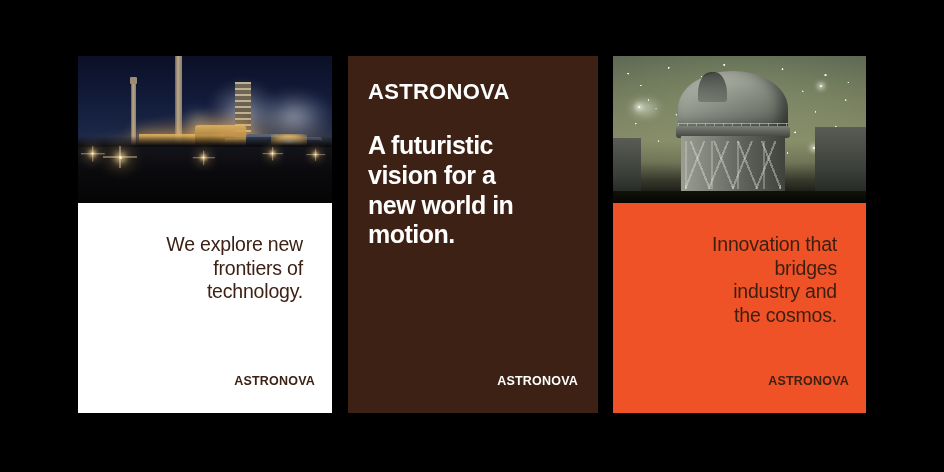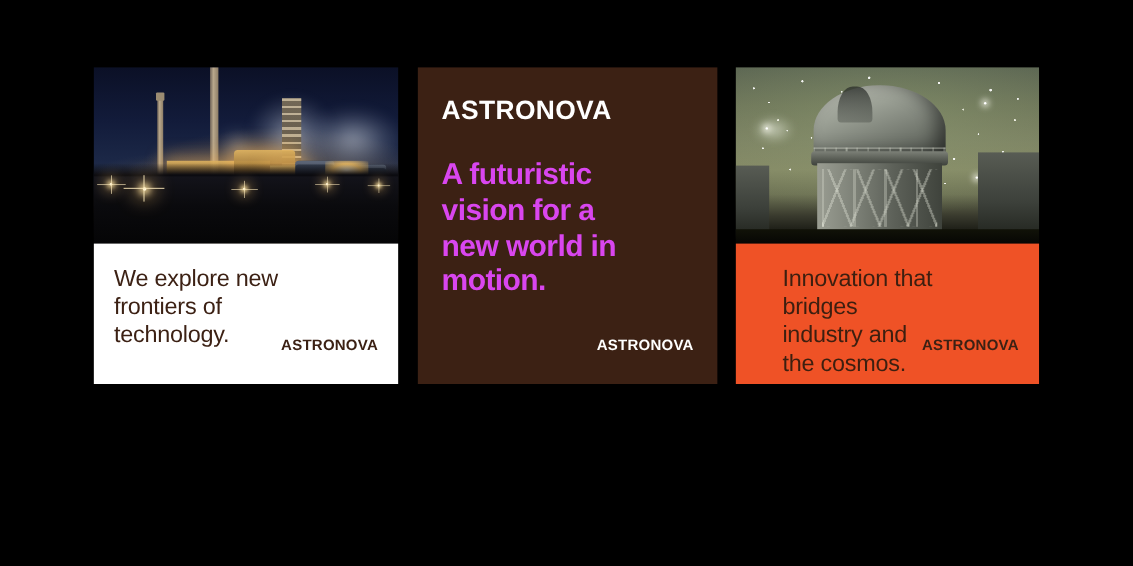--- a/index.html
+++ b/index.html
@@ -19,21 +19,21 @@
     position: absolute;
     left: 0; top: 0;
     width: 944px;
     height: 472px;
     background: #000000;
   }
 
   .card {
     position: absolute;
     top: 56px;
-    height: 264px;
+    height: 357px;
     overflow: hidden;
     display: flex;
     flex-direction: column;
   }
 
   
   #card-1 { left: 78px;  width: 254px; }
   #card-2 { left: 348px; width: 250px; }
   #card-3 { left: 613px; width: 253px; }
 
@@ -312,45 +312,46 @@
 
   .card-full {
     background: #3c2114;
     padding: 25px 20px 0 20px;
     box-sizing: border-box;
     flex: 1 1 auto;
     position: relative;
   }
 
   .headline {
-    margin: 0;
+    margin: 12px;
     font-weight: 400;
     font-size: 19.5px;
     line-height: 1.21;
     letter-spacing: -0.2px;
     color: #3c2114;
     white-space: pre-line;
+    text-align: right;
   }
   .panel-orange .headline { color: #3c1f10; }
 
   .brandmark {
     margin: 0;
     font-weight: 700;
     font-size: 22px;
     letter-spacing: 0.3px;
     color: #ffffff;
     line-height: 1;
   }
   .lede {
     margin: 28px 0 0 0;
     font-weight: 700;
     font-size: 25px;
     line-height: 1.19;
     letter-spacing: -0.5px;
-    color: #d946ef;
+    color: #ffffff;
     white-space: pre-line;
   }
 
   .wordmark {
     position: absolute;
     right: 17px;
     bottom: 13px;
     font-weight: 700;
     font-size: 12.5px;
     letter-spacing: 0.2px;

